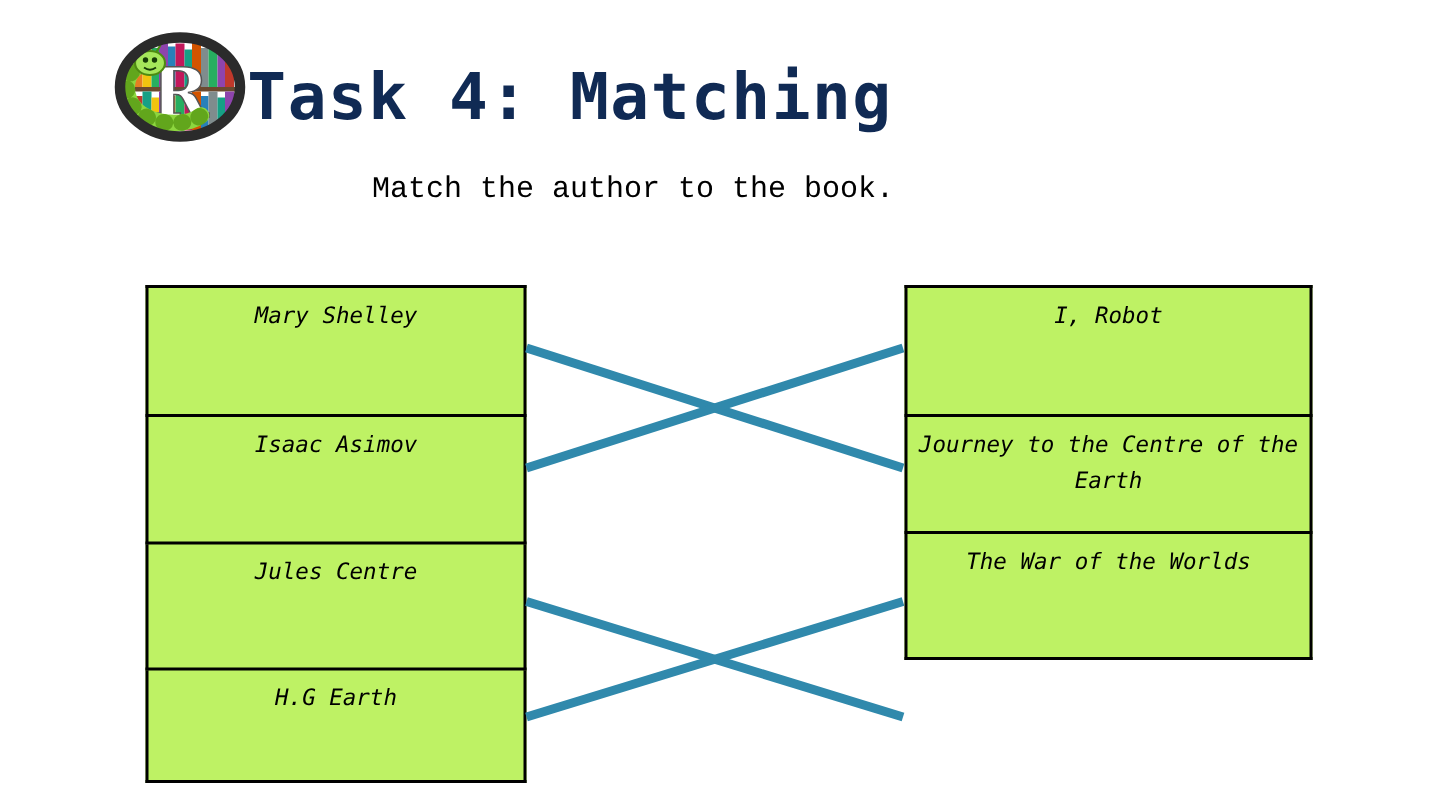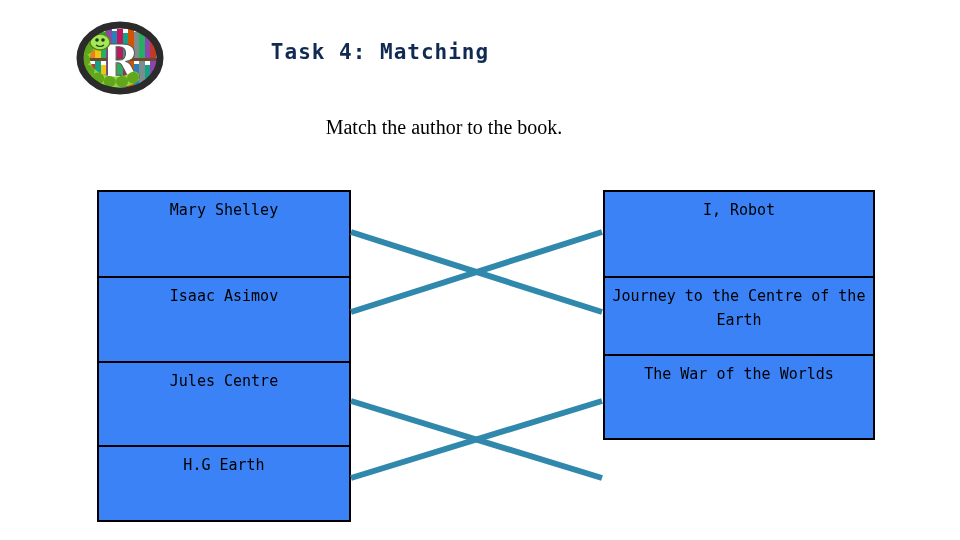--- a/index.html
+++ b/index.html
@@ -29,44 +29,45 @@
   
   .title {
     position: absolute;
     left: 0;
     top: 40px;
     width: 760px;
     text-align: center;
     color: #102a54;
     font-family: "DejaVu Sans Mono", "Liberation Mono", monospace;
     font-weight: bold;
-    font-size: 21px;
+    font-size: 43px;
     letter-spacing: 1px;
     white-space: nowrap;
   }
 
   
   .subtitle {
     position: absolute;
     left: 248px;
     top: 111px;
     width: 392px;
     color: #000000;
-    font-family: Liberation Serif, serif;
+    font-family: Liberation Mono, monospace;
     font-size: 20px;
     line-height: 32px;
-    text-align: center;
+    text-align: left;
   }
 
   
   .matchtable {
     position: absolute;
     border-collapse: collapse;
     table-layout: fixed;
-    background: #3b82f6;
+    background: #bef264;
+    font-style: italic;
   }
   .matchtable td {
     border: 2.5px solid #000000;
     vertical-align: top;
     text-align: center;
     padding: 6px 4px 0 4px;
     font-family: "DejaVu Sans Mono", "Liberation Mono", monospace;
     font-size: 15px;
     line-height: 24px;
     color: #000000;

